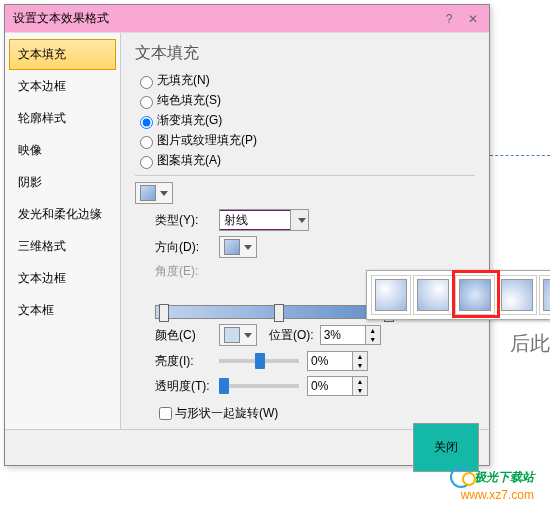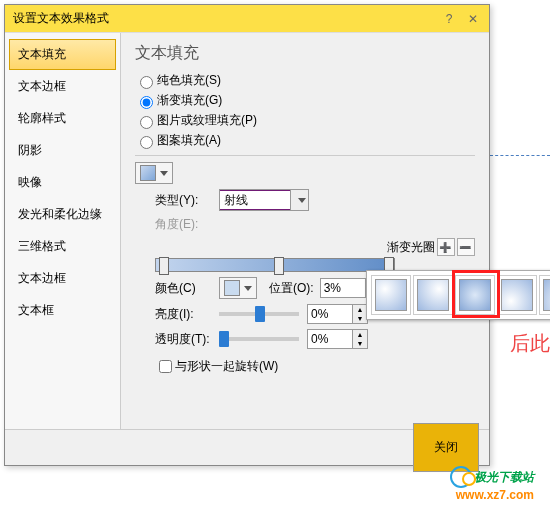--- a/index.html
+++ b/index.html
@@ -1,21 +1,21 @@
 <!DOCTYPE html>
 <html><head>
 <meta charset="utf-8">
 <style>
 * { box-sizing: border-box; font-family: "Microsoft YaHei", "SimSun", sans-serif; font-size: 12px; }
 body { margin: 0; background: #fff; position: relative; width: 550px; height: 506px; overflow: hidden; }
-.bg-hint { position: absolute; right: 0; top: 330px; color: #ef4444; font-size: 20px; }
+.bg-hint { position: absolute; right: 0; top: 330px; color: #737373; font-size: 20px; }
 .bg-dashed1 { position: absolute; left: 490px; top: 155px; width: 60px; border-top: 1px dashed #4a7ec0; }
 .bg-dashed2 { position: absolute; left: 490px; top: 318px; width: 60px; border-top: 1px dashed #4a7ec0; }
 .dialog { position: absolute; left: 4px; top: 4px; width: 486px; height: 462px; background: #f0f0f0; border: 1px solid #888; box-shadow: 2px 2px 6px rgba(0,0,0,0.2); }
-.titlebar { height: 28px; background: #fde047; border-bottom: 1px solid #ddd; display: flex; align-items: center; padding: 0 4px 0 8px; }
+.titlebar { height: 28px; background: #f9a8d4; border-bottom: 1px solid #ddd; display: flex; align-items: center; padding: 0 4px 0 8px; }
 .titlebar .title { flex: 1; }
 .titlebar .tb-btn { width: 24px; height: 20px; display: flex; align-items: center; justify-content: center; color: #666; cursor: default; }
 .body { display: flex; height: calc(100% - 28px - 36px); }
 .sidebar { width: 116px; background: #f7f7f7; border-right: 1px solid #ccc; padding: 6px 4px; }
 .side-item { padding: 6px 8px; cursor: default; border: 1px solid transparent; margin-bottom: 1px; }
 .side-item.selected { background: linear-gradient(#ffe9a6, #ffd66b); border: 1px solid #d6a100; }
 .content { flex: 1; padding: 10px 14px; position: relative; }
 .content h2 { font-size: 16px; font-weight: normal; color: #555; margin: 0 0 8px 0; }
 .radio-row { display: flex; align-items: center; margin: 3px 0; }
 .radio-row input { margin-right: 4px; }
@@ -42,25 +42,25 @@
 .stop-thumb { position: absolute; top: -2px; width: 10px; height: 18px; background: #eee; border: 1px solid #666; }
 .mini-icon { width: 18px; height: 18px; border: 1px solid #aaa; display: inline-flex; align-items: center; justify-content: center; background: #f9f9f9; margin-left: 2px; font-size: 10px; }
 .spinner { display: inline-flex; align-items: center; border: 1px solid #999; height: 20px; background: #fff; }
 .spinner input { border: none; width: 44px; padding: 1px 3px; outline: none; }
 .spinner .sp-btns { display: flex; flex-direction: column; border-left: 1px solid #999; }
 .spinner .sp-btn { width: 14px; height: 9px; background: #eee; display: flex; align-items: center; justify-content: center; font-size: 7px; line-height: 1; }
 .slider { display: inline-block; width: 80px; height: 4px; background: #ccc; position: relative; vertical-align: middle; margin-right: 8px; }
 .slider .sl-thumb { position: absolute; top: -6px; width: 10px; height: 16px; background: #2b7cd3; border-radius: 1px; }
 .checkbox-row { margin: 8px 0 0 20px; display: flex; align-items: center; }
 .footer { position: absolute; bottom: 0; left: 0; right: 0; height: 36px; border-top: 1px solid #ccc; display: flex; align-items: center; justify-content: flex-end; padding: 0 10px; background: #f0f0f0; }
-.btn { border: 1px solid #999; background: #eab308; padding: 15px 20px; cursor: default; }
+.btn { border: 1px solid #999; background: #14b8a6; padding: 15px 20px; cursor: default; }
 .disabled { color: #999; }
 .watermark { position: absolute; right: 16px; bottom: 4px; text-align: right; }
 .watermark .wm1 { color: #00a34a; font-size: 18px; font-style: italic; font-weight: bold; display: flex; align-items: center; justify-content: flex-end; gap: 2px; }
-.watermark .wm2 { color: #ff8a00; font-size: 12px; font-weight: bold; }
+.watermark .wm2 { color: #ff8a00; font-size: 12px; }
 .wm-icon { width: 22px; height: 22px; border: 2px solid #2aa3e0; border-radius: 50%; position: relative; display: inline-block; }
 .wm-icon::after { content: ""; position: absolute; width: 10px; height: 10px; border: 2px solid #ffb400; border-radius: 50%; left: 10px; top: 4px; background: #fff; }
 </style>
 </head>
 <body>
 
 <div class="bg-dashed1"></div>
 <div class="bg-dashed2"></div>
 <div class="bg-hint">后此</div>
 
@@ -69,33 +69,37 @@
     <span class="title">设置文本效果格式</span>
     <div class="tb-btn">?</div>
     <div class="tb-btn">✕</div>
   </div>
 
   <div class="body">
     <div class="sidebar">
       <div class="side-item selected"><span>文本填充</span></div>
       <div class="side-item"><span>文本边框</span></div>
       <div class="side-item"><span>轮廓样式</span></div>
+      <div class="side-item"><span>映像</span></div>
       <div class="side-item"><span>阴影</span></div>
-      <div class="side-item"><span>映像</span></div>
       <div class="side-item"><span>发光和柔化边缘</span></div>
       <div class="side-item"><span>三维格式</span></div>
       <div class="side-item"><span>文本边框</span></div>
       <div class="side-item"><span>文本框</span></div>
     </div>
 
     <div class="content">
       <h2>文本填充</h2>
 
       <div class="radio-row">
           <input type="radio" name="fill" style="">
+          <label>无填充(N)</label>
+        </div>
+      <div class="radio-row">
+          <input type="radio" name="fill" style="">
           <label>纯色填充(S)</label>
         </div>
       <div class="radio-row">
           <input type="radio" name="fill" checked="" style="">
           <label>渐变填充(G)</label>
         </div>
       <div class="radio-row">
           <input type="radio" name="fill" style="">
           <label>图片或纹理填充(P)</label>
         </div>
@@ -116,20 +120,27 @@
       <div class="form-row">
         <span class="lbl">类型(Y):</span>
         <span class="combo">
           <input readonly="" value="射线" style="">
           <span class="arrow-btn">
               <span class="dropdown-arrow"></span>
             </span>
         </span>
       </div>
 
+      <div class="form-row">
+        <span class="lbl">方向(D):</span>
+        <span class="color-btn">
+            <span class="color-swatch"></span>
+            <span class="dropdown-arrow"></span>
+          </span>
+      </div>
 
       <div class="form-row">
         <span class="lbl disabled">角度(E):</span>
       </div>
 
       <div class="gradient-stops">
         <div style="display:flex;align-items:center;text-align:right;">
           <span style="flex:1;">渐变光圈</span>
           <span class="mini-icon">➕</span>
           <span class="mini-icon">➖</span>

